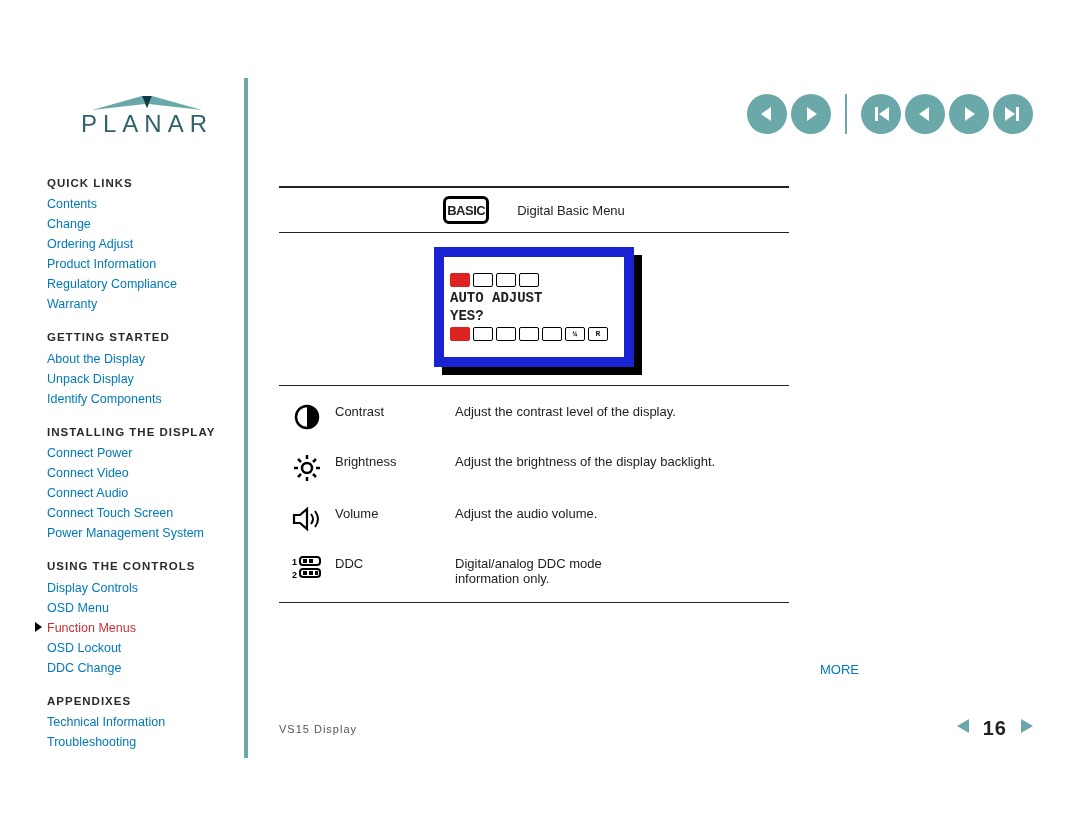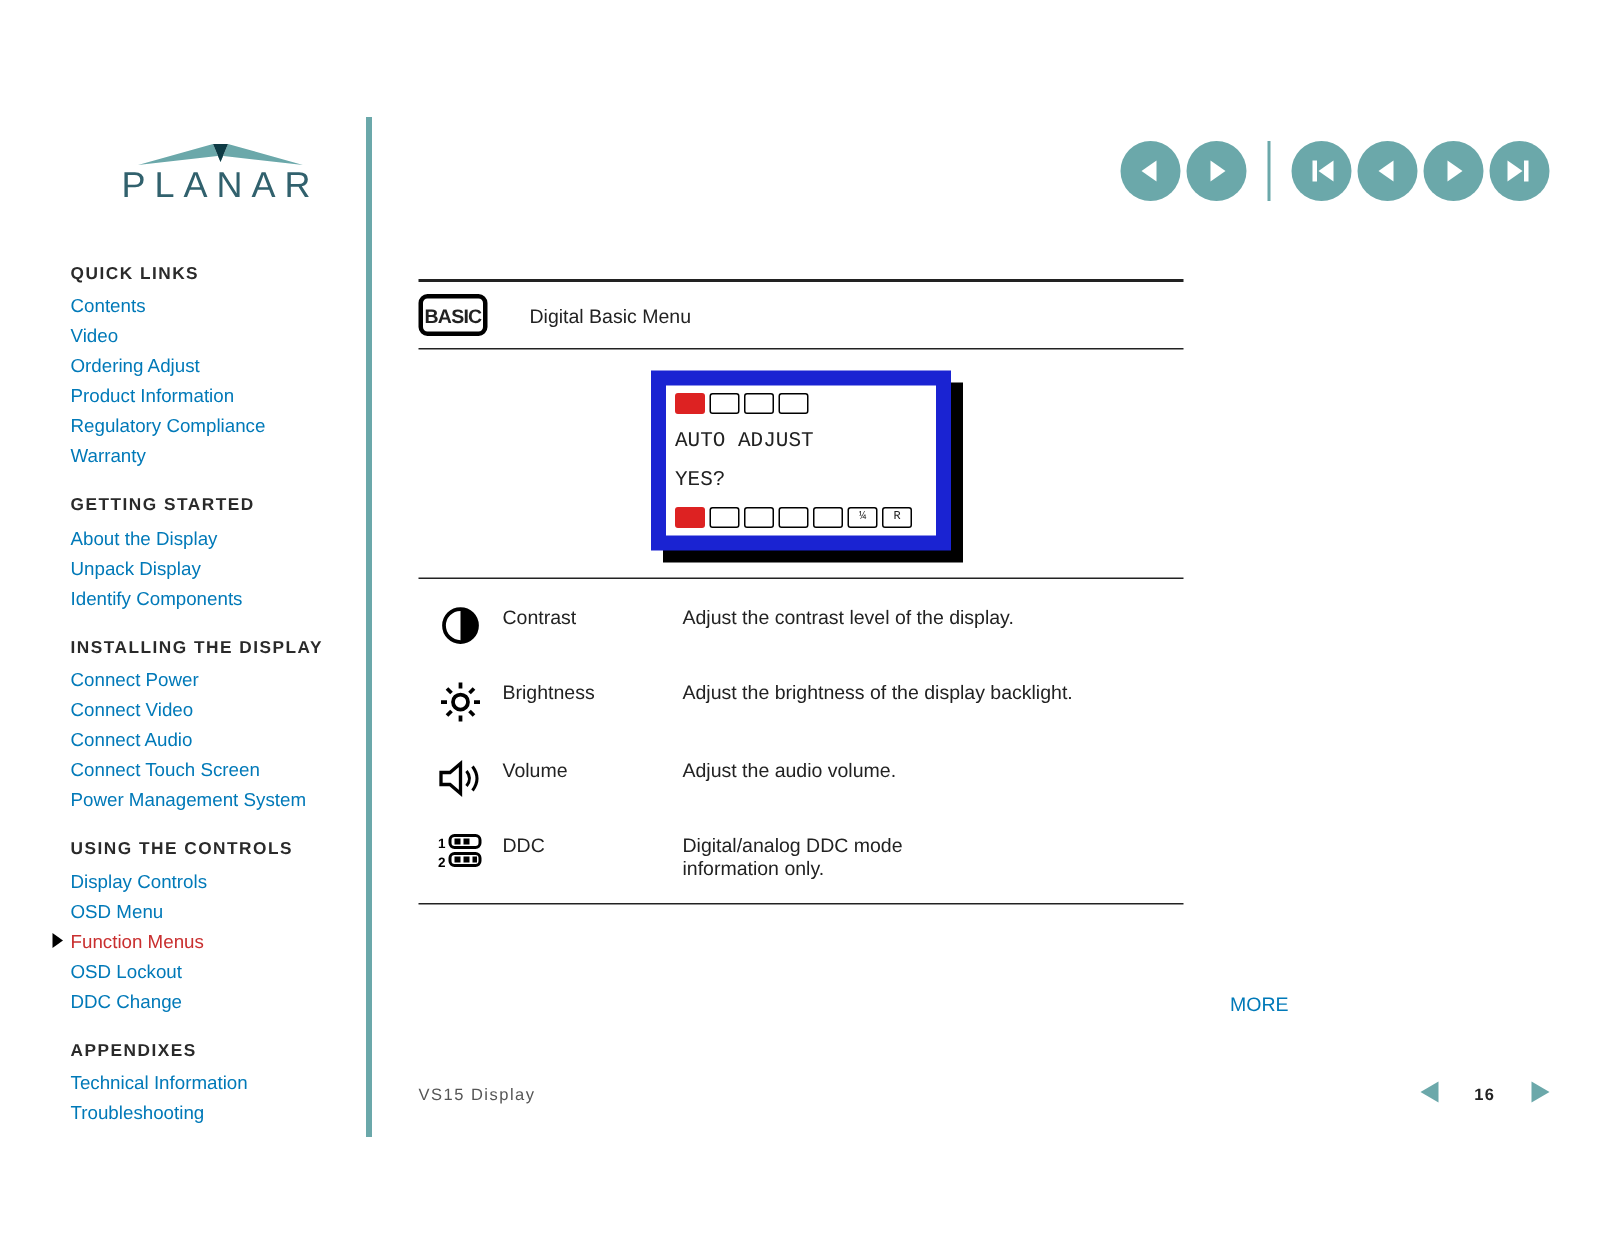--- a/index.html
+++ b/index.html
@@ -98,20 +98,21 @@
     left: 232px; top: 102px;
     width: 510px;
   }
   .rule { height: 2px; background: #222; margin: 6px 0 8px 0; }
   .rule-thin { height: 1px; background: #222; margin: 4px 0; }
   .section-head {
     display: flex;
     align-items: center;
     gap: 28px;
     margin-bottom: 8px;
+    justify-content: center;
   }
   .icon-basic {
     width: 46px; height: 28px;
     border: 3px solid #000;
     border-radius: 6px;
     font-family: Arial, sans-serif;
     font-size: 13px;
     font-weight: 900;
     display:flex;align-items:center;justify-content:center;
     letter-spacing: -0.5px;
@@ -130,22 +131,22 @@
     background:#000;
   }
   .osd-frame {
     position:absolute; left:0; top:0; width:100%; height:100%;
     background:#1a23d2;
     padding:10px;
   }
   .osd-inner {
     background:#fff; width:100%; height:100%;
     font-family: "Courier New", monospace;
-    font-size:14px; font-weight:normal;
-    padding:5px 6px;
+    font-size:14px; font-weight:bold;
+    padding:16px 6px;
     display:flex; flex-direction:column; justify-content:space-between;
   }
   .osd-iconrow { display:flex; gap:3px; }
   .osd-iconrow span {
     width:20px; height:14px; border:1.5px solid #000; border-radius:2px;
     display:inline-block; font-size:8px; text-align:center; line-height:12px;
   }
   .osd-iconrow .red { background:#d22; border-color:#d22; }
   .feat-table { width:100%; margin-top:6px; }
   .feat-row { display:flex; align-items:flex-start; padding:12px 0; }
@@ -166,22 +167,22 @@
     width: 756px;
     display:flex;
     justify-content:space-between;
     align-items:center;
     font-size:11px;
     color:#555;
     letter-spacing:1px;
     margin-top:20px;
   }
   .page-nav {
-    display:flex; align-items:center; gap:22px;
-    font-size:11px; font-weight:bold; color:#222;
+    display:flex; gap:12px;
+    font-size:20px; font-weight:bold; color:#222;
   }
   .tri-btn { cursor:pointer; }
 </style>
 </head>
 <body>
 
 <div class="page">
 
   <div class="logo">
     <span class="wing">
@@ -227,21 +228,21 @@
       <svg width="20" height="20">
           <polygon points="2,3 2,17 12,10" fill="#fff"></polygon>
           <rect x="13" y="3" width="3" height="14" fill="#fff"></rect>
         </svg>
     </div>
   </div>
 
   <nav class="sidebar">
     <h4>QUICK LINKS</h4>
     <a>Contents</a>
-    <a>Video</a>
+    <a>Change</a>
     <a>Ordering Adjust</a>
     <a>Product Information</a>
     <a>Regulatory Compliance</a>
     <a>Warranty</a>
 
     <h4>GETTING STARTED</h4>
     <a>About the Display</a>
     <a>Unpack Display</a>
     <a>Identify Components</a>
 

